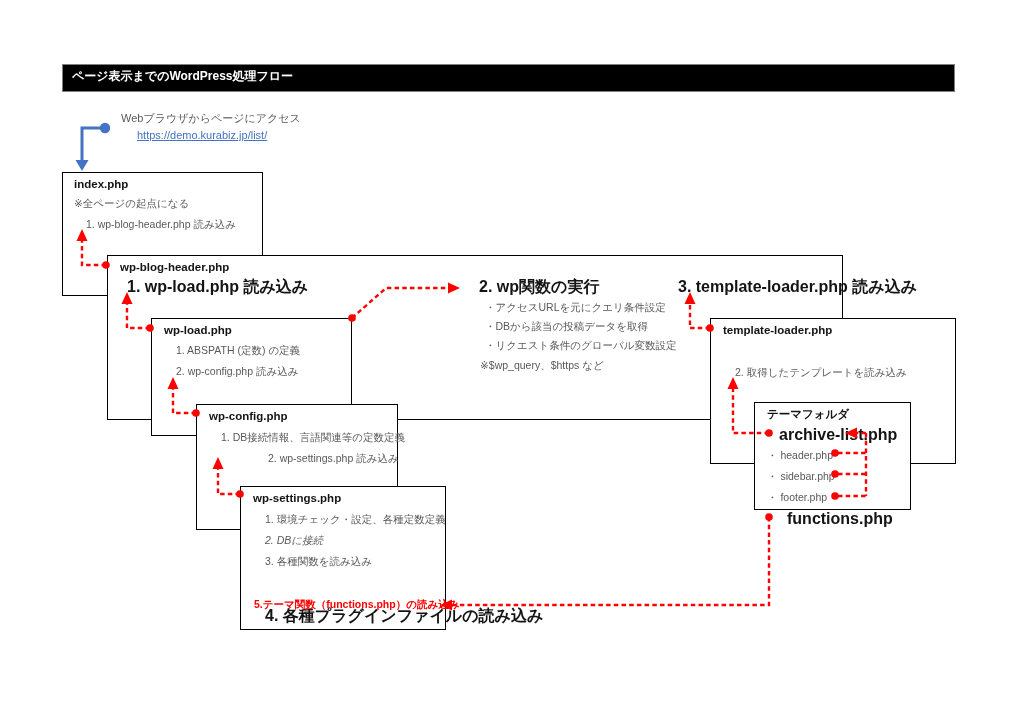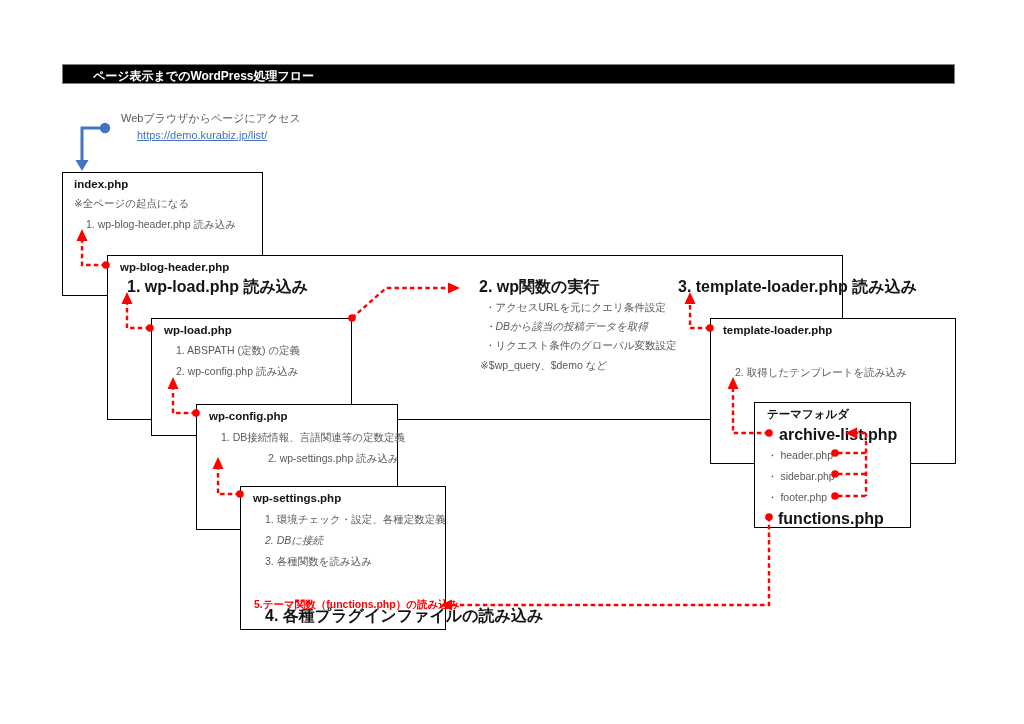--- a/index.html
+++ b/index.html
@@ -1,23 +1,23 @@
 <!DOCTYPE html>
 <html lang="ja"><head>
 <meta charset="utf-8">
 <style>
   html,body { margin:0; padding:0; background:#fff; }
   .canvas {
     position:relative; width:1024px; height:724px; background:#ffffff;
     font-family:"Liberation Sans","DejaVu Sans",sans-serif; overflow:hidden;
   }
   .titlebar {
-    position:absolute; left:62px; top:64px; width:893px; height:20px;
+    position:absolute; left:62px; top:64px; width:893px; height:28px;
     background:#000; border:1px solid #7f7f7f; box-sizing:border-box;
-    color:#fff; font-size:12px; font-weight:bold; line-height:22px; padding-left:30px;
+    color:#fff; font-size:12px; font-weight:bold; line-height:22px; padding-left:9px;
     white-space:nowrap;
   }
   .txt { position:absolute; white-space:nowrap; line-height:13px; }
   .note-label { font-size:11px; color:#595959; }
   .note-url { font-size:11px; color:#4472C4; text-decoration:underline; }
   .box {
     position:absolute; background:#fff; border:1.5px solid #000; box-sizing:border-box;
   }
   .box-title { font-size:11.5px; font-weight:bold; color:#141414; }
   .item  { font-size:10.5px; color:#595959; }
@@ -45,50 +45,50 @@
     <div class="txt box-title" style="left:11px; top:5px;">index.php</div>
     <div class="txt item" style="left:11px; top:24px;">※全ページの起点になる</div>
     <div class="txt item" style="left:23px; top:45px;">1. wp-blog-header.php 読み込み</div>
   </div>
 
   <div class="box" style="left:107px; top:255px; width:736px; height:165px;">
     <div class="txt box-title" style="left:12px; top:5px;">wp-blog-header.php</div>
     <div class="txt item-bold" style="left:19px; top:24px;">1. wp-load.php 読み込み</div>
     <div class="txt item-bold" style="left:371px; top:24px;">2. wp関数の実行</div>
     <div class="txt item" style="left:377px; top:45px;">・アクセスURLを元にクエリ条件設定</div>
-    <div class="txt item" style="left:377px; top:64px;font-style:italic;">・DBから該当の投稿データを取得</div>
+    <div class="txt item" style="left:377px; top:64px;">・DBから該当の投稿データを取得</div>
     <div class="txt item" style="left:377px; top:83px;">・リクエスト条件のグローバル変数設定</div>
-    <div class="txt item" style="left:372px; top:103px;">※$wp_query、$demo など</div>
+    <div class="txt item" style="left:372px; top:103px;">※$wp_query、$https など</div>
     <div class="txt item-bold" style="left:570px; top:24px;">3. template-loader.php 読み込み</div>
   </div>
 
   <div class="box" style="left:151px; top:318px; width:201px; height:118px;">
     <div class="txt box-title" style="left:12px; top:5px;">wp-load.php</div>
     <div class="txt item" style="left:24px; top:25px;">1. ABSPATH (定数) の定義</div>
     <div class="txt item" style="left:24px; top:46px;">2. wp-config.php 読み込み</div>
   </div>
 
   <div class="box" style="left:710px; top:318px; width:246px; height:146px;">
     <div class="txt box-title" style="left:12px; top:5px;">template-loader.php</div>
     <div class="txt item" style="left:24px; top:47px;">2. 取得したテンプレートを読み込み</div>
   </div>
 
   <div class="box" style="left:196px; top:404px; width:202px; height:126px;">
     <div class="txt box-title" style="left:12px; top:5px;">wp-config.php</div>
     <div class="txt item" style="left:24px; top:26px;">1. DB接続情報、言語関連等の定数定義</div>
     <div class="txt item" style="left:24px; top:47px;margin-left:47px;">2. wp-settings.php 読み込み</div>
   </div>
 
-  <div class="box" style="left:754px; top:402px; width:157px; height:126px;">
+  <div class="box" style="left:754px; top:402px; width:157px; height:108px;">
     <div class="txt box-title" style="left:12px; top:5px;">テーマフォルダ</div>
     <div class="txt item-bold" style="left:24px; top:25px;">archive-list.php</div>
     <div class="txt item" style="left:12px; top:46px;">・ header.php</div>
     <div class="txt item" style="left:12px; top:67px;">・ sidebar.php</div>
     <div class="txt item" style="left:12px; top:88px;">・ footer.php</div>
-    <div class="txt item-bold" style="left:23px; top:109px;text-align:right;">functions.php</div>
+    <div class="txt item-bold" style="left:32px; top:109px;text-align:right;">functions.php</div>
   </div>
 
   <div class="box" style="left:240px; top:486px; width:206px; height:144px;">
     <div class="txt box-title" style="left:12px; top:5px;">wp-settings.php</div>
     <div class="txt item" style="left:24px; top:26px;">1. 環境チェック・設定、各種定数定義</div>
     <div class="txt item" style="left:24px; top:47px;font-style:italic;">2. DBに接続</div>
     <div class="txt item" style="left:24px; top:68px;">3. 各種関数を読み込み</div>
     <div class="txt item-bold" style="left:24px; top:89px;margin-top:33px;">4. 各種プラグインファイルの読み込み</div>
     <div class="txt item-red" style="left:13px; top:111px;">5.テーマ関数（functions.php）の読み込み</div>
   </div>

